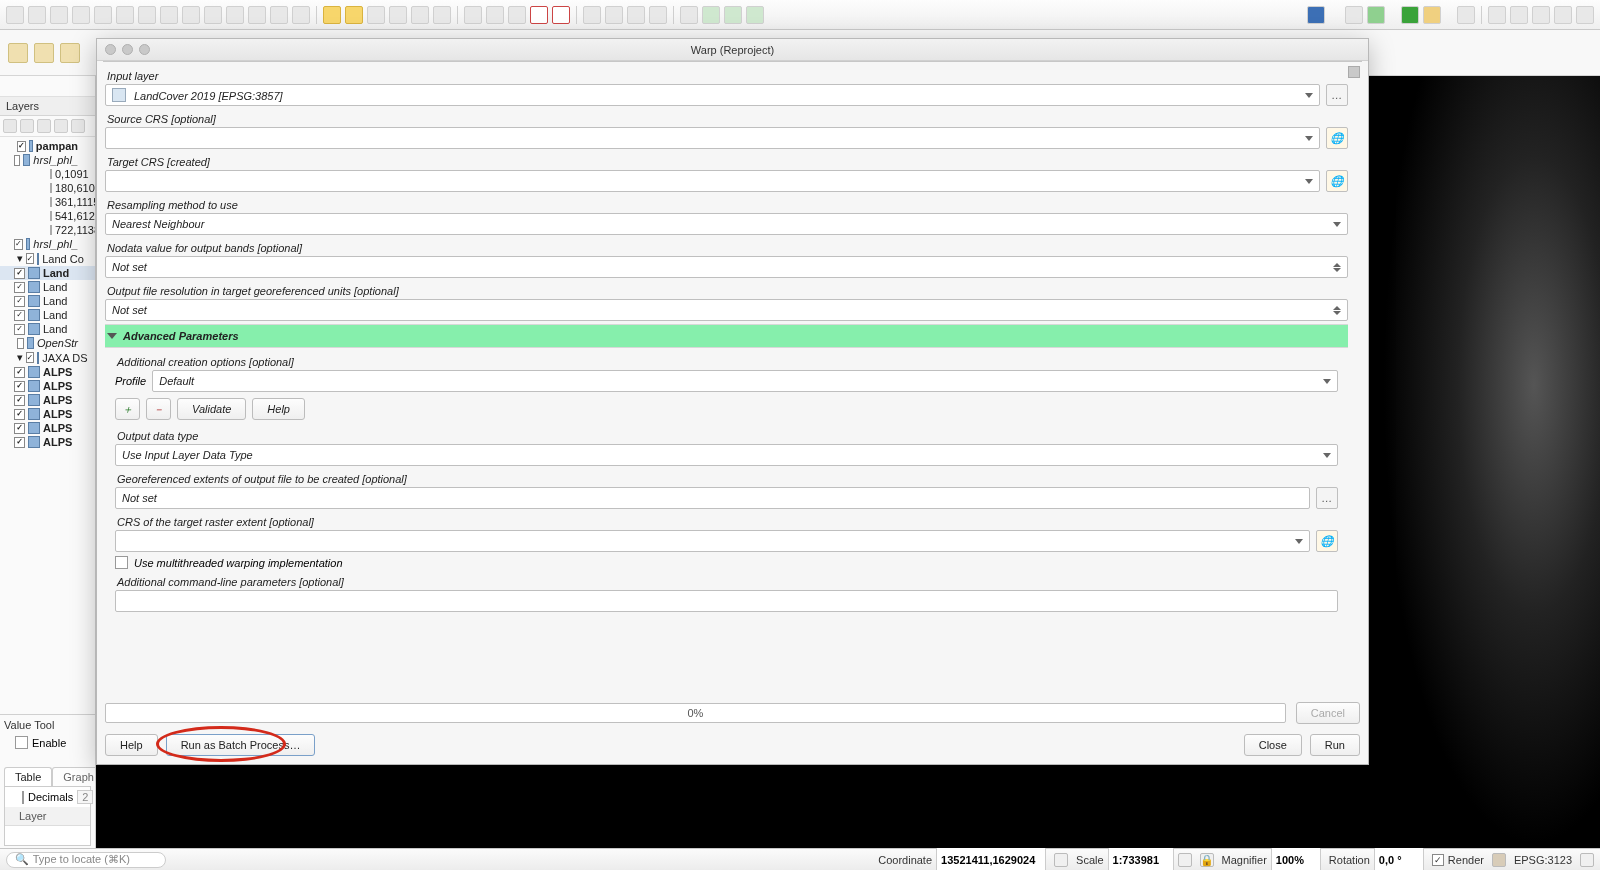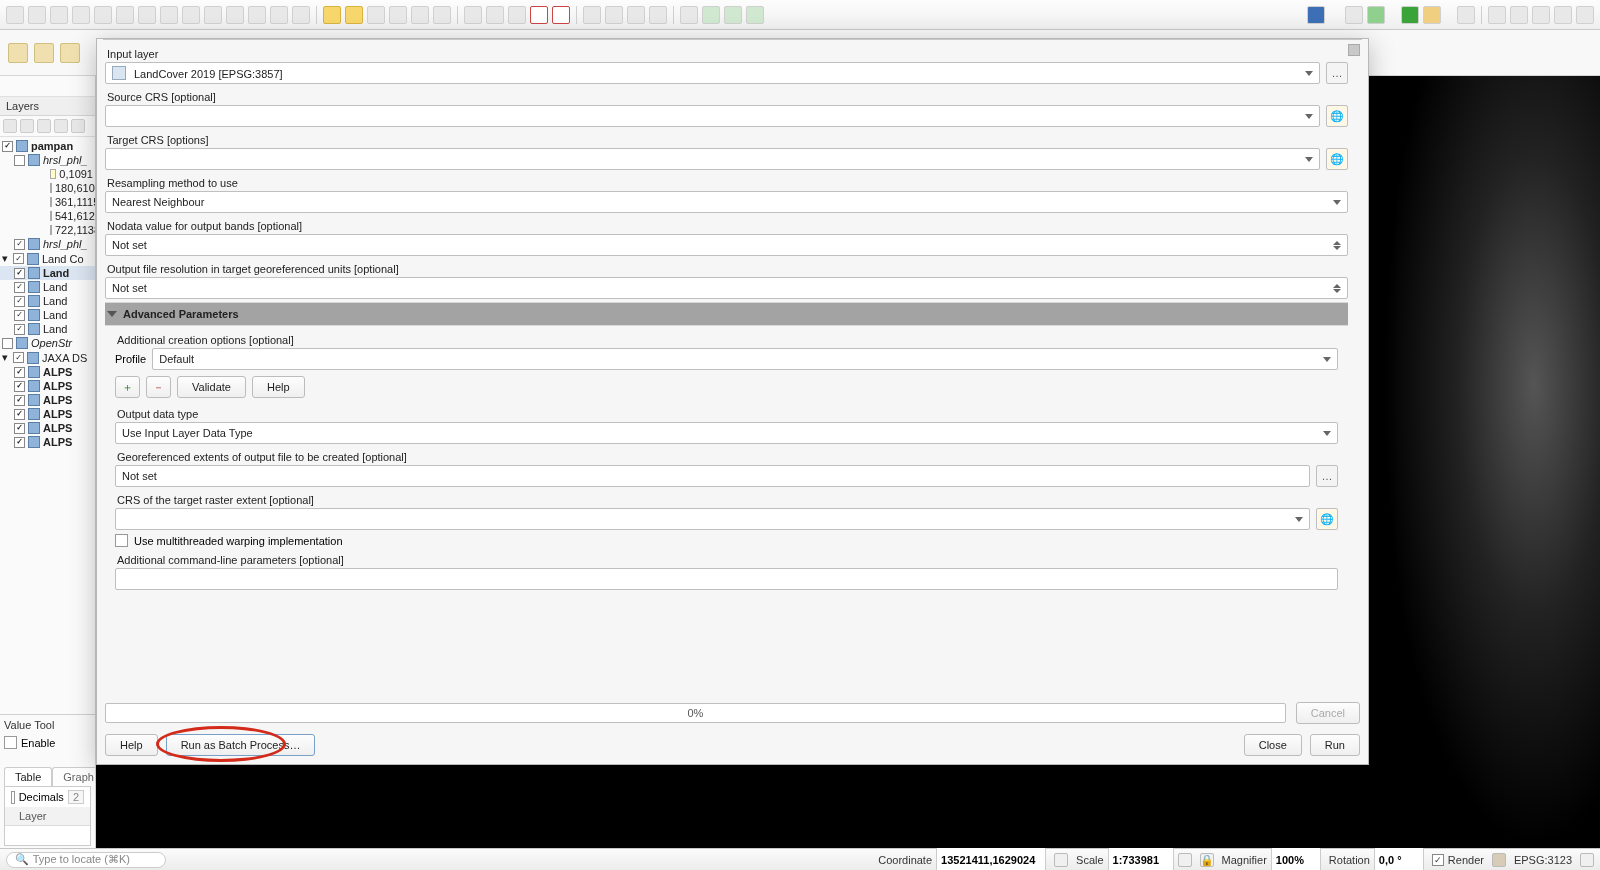--- a/index.html
+++ b/index.html
@@ -14,57 +14,57 @@
 .sub-toolbar .sb-icon { width:20px; height:20px; background:#f0e0b0; border:1px solid #d0c080; border-radius:2px; }
 
 .body-row { display: flex; height: calc(100% - 30px - 46px - 22px); }
 
 
 .layers-panel { width: 96px; background: #fafafa; border-right: 1px solid #d0d0d0; display:flex; flex-direction:column; overflow:hidden;}
 .layers-panel .panel-title { background:#efefef; padding:3px 6px; border-bottom:1px solid #d5d5d5; color:#333;}
 .layers-panel .mini-tb { display:flex; gap:3px; padding:3px; border-bottom:1px solid #e0e0e0;}
 .layers-panel .mini-tb span { width:14px; height:14px; background:#e8e8e8; border:1px solid #ccc; border-radius:2px;}
 .layers-tree { flex:1; overflow:hidden; padding:2px 0; }
-.layers-tree .row { display:flex; align-items:center; gap:3px; padding:1px 2px; white-space:nowrap; color:#222;}
+.layers-tree .row { display:flex; align-items:center; gap:3px; padding:1px 17px; white-space:nowrap; color:#222;}
 .layers-tree .row .cb { width:11px; height:11px; border:1px solid #888; background:#fff; display:inline-flex; align-items:center; justify-content:center; font-size:8px; line-height:8px; color:#222;}
 .layers-tree .row .cb.on::after{content:"✓";}
 .layers-tree .row .ic { width:12px; height:12px; background:#8fb3d9; border:1px solid #5a7ea5; }
 .layers-tree .row.bold { font-weight:bold; }
 .layers-tree .row.sel { background:#dce6f2; }
 .layers-tree .indent1 { padding-left:14px; }
 .layers-tree .indent2 { padding-left:26px; }
 .layers-tree .swatch { width:14px; height:10px; border:1px solid #aaa; margin-left:24px;}
 
 .value-tool { border-top:1px solid #d0d0d0; padding:2px 4px; }
 .value-tool .panel-title { background:transparent; border:none; padding:2px 0;}
-.value-tool .vt-row { display:flex; align-items:center; gap:4px; padding:3px 0;}
+.value-tool .vt-row { display:flex; align-items:center; gap:4px; padding:3px 0;margin-left:11px;}
 .value-tool .tabs { display:flex; gap:0; margin-top:15px;}
 .value-tool .tab { padding:3px 10px; border:1px solid #ccc; background:#fdfdfd; border-bottom:none; border-radius:3px 3px 0 0; color:#666;}
 .value-tool .tab.active { background:#fff; color:#222;}
 .value-tool .content { border:1px solid #ccc; height:60px; background:#fff;}
 .value-tool .hdr { background:#f2f2f2; padding:3px 14px; border-bottom:1px solid #ddd; color:#555;}
 
 
 .map-canvas { flex:1; background: #000; position:relative; }
 .map-canvas .terrain { position:absolute; right:0; top:0; bottom:0; width:220px; background: radial-gradient(ellipse at 70% 40%, #555 0%, #222 35%, #000 70%); filter: blur(0.3px); }
 
 
 .dialog { position:absolute; left:96px; top:38px; width:1273px; height:727px; background:#f6f6f6; border:1px solid #b8b8b8; box-shadow:0 6px 24px rgba(0,0,0,.25); display:flex; flex-direction:column; }
 .dialog .titlebar { height:22px; background:linear-gradient(#f2f2f2,#e6e6e6); border-bottom:1px solid #d0d0d0; display:flex; align-items:center; justify-content:center; position:relative; color:#333;}
 .dialog .traffic { position:absolute; left:8px; display:flex; gap:6px;}
 .dialog .traffic span { width:11px; height:11px; border-radius:50%; background:#c9c9c9; border:1px solid #b0b0b0;}
 .dialog .tabbar { display:flex; gap:0; padding:6px 6px 0 6px;}
 .dialog .dtab { padding:5px 14px; border:1px solid #c7c7c7; background:#ececec; border-bottom:none; border-radius:3px 3px 0 0; color:#555; cursor:pointer;}
 .dialog .dtab.active { background:#fff; color:#222;}
-.dialog .form { flex:1; background:#f6f6f6; border-top:1px solid #c7c7c7; margin:0 6px; padding:4px 2px 2px 2px; overflow:auto; position:relative;}
+.dialog .form { flex:1; background:#f6f6f6; border-top:1px solid #c7c7c7; margin:0 6px; padding:4px 2px 2px 2px; overflow:auto; position:relative;font-style:italic;}
 .dialog .form-inner{ padding-right:12px; position:relative;}
 .dialog .scroll-nubb { position:absolute; right:0; top:0; width:12px; height:12px; background:#c9c9c9; border:1px solid #aaa;}
 
 .fld-label { padding:4px 2px 2px 2px; color:#222; }
-.adv-header { padding:5px 2px; background:#a3a3a3; border:1px solid #d8d8d8; border-left:none; border-right:none; font-weight:bold; color:#222; display:flex; align-items:center; gap:6px;}
+.adv-header { padding:5px 2px; background:#86efac; border:1px solid #d8d8d8; border-left:none; border-right:none; font-weight:bold; color:#222; display:flex; align-items:center; gap:6px;}
 .adv-header .caret { display:inline-block; width:0;height:0;border-left:5px solid transparent;border-right:5px solid transparent;border-top:6px solid #555;}
 .adv-body { padding:4px 10px 4px 10px; }
 .row-line { display:flex; align-items:center; gap:6px; margin-bottom:3px; }
 .combo { flex:1; height:22px; background:#fff; border:1px solid #bfbfbf; border-radius:2px; display:flex; align-items:center; padding:0 6px; justify-content:space-between; color:#222;}
 .combo .caret { width:0;height:0;border-left:4px solid transparent;border-right:4px solid transparent;border-top:5px solid #666;}
 .combo .ricon { width:14px; height:14px; background:#d9e6f2; border:1px solid #9ab; margin-right:4px;}
 .spin { flex:1; height:22px; background:#fff; border:1px solid #bfbfbf; border-radius:2px; display:flex; align-items:center; padding:0 6px; justify-content:space-between; color:#222;}
 .spin .spinbtns { display:flex; flex-direction:column; gap:1px;}
 .spin .spinbtns span{ width:0;height:0;border-left:4px solid transparent;border-right:4px solid transparent;}
 .spin .spinbtns .up{border-bottom:4px solid #666;}
@@ -314,20 +314,28 @@
       </div>
     </div>
   </div>
 
   <div class="map-canvas">
     <div class="terrain"></div>
   </div>
 </div>
 
 <div class="dialog">
+  <div class="titlebar">
+    <div class="traffic">
+      <span></span>
+      <span></span>
+      <span></span>
+    </div>
+    <span>Warp (Reproject)</span>
+  </div>
 
   <div class="form">
    <div class="form-inner">
     <div class="scroll-nubb"></div>
 
     <div class="fld-label">Input layer</div>
     <div class="row-line">
       <div class="combo">
         <span style="display:flex;align-items:flex-end;gap:4px">
               <span class="ricon"></span>
@@ -340,21 +348,21 @@
 
     <div class="fld-label">Source CRS [optional]</div>
     <div class="row-line">
       <div class="combo">
             <span></span>
             <span class="caret"></span>
           </div>
       <div class="sqbtn globe">🌐</div>
     </div>
 
-    <div class="fld-label">Target CRS [options]</div>
+    <div class="fld-label">Target CRS [created]</div>
     <div class="row-line">
       <div class="combo">
             <span></span>
             <span class="caret"></span>
           </div>
       <div class="sqbtn globe">🌐</div>
     </div>
 
     <div class="fld-label">Resampling method to use</div>
     <div class="row-line">

